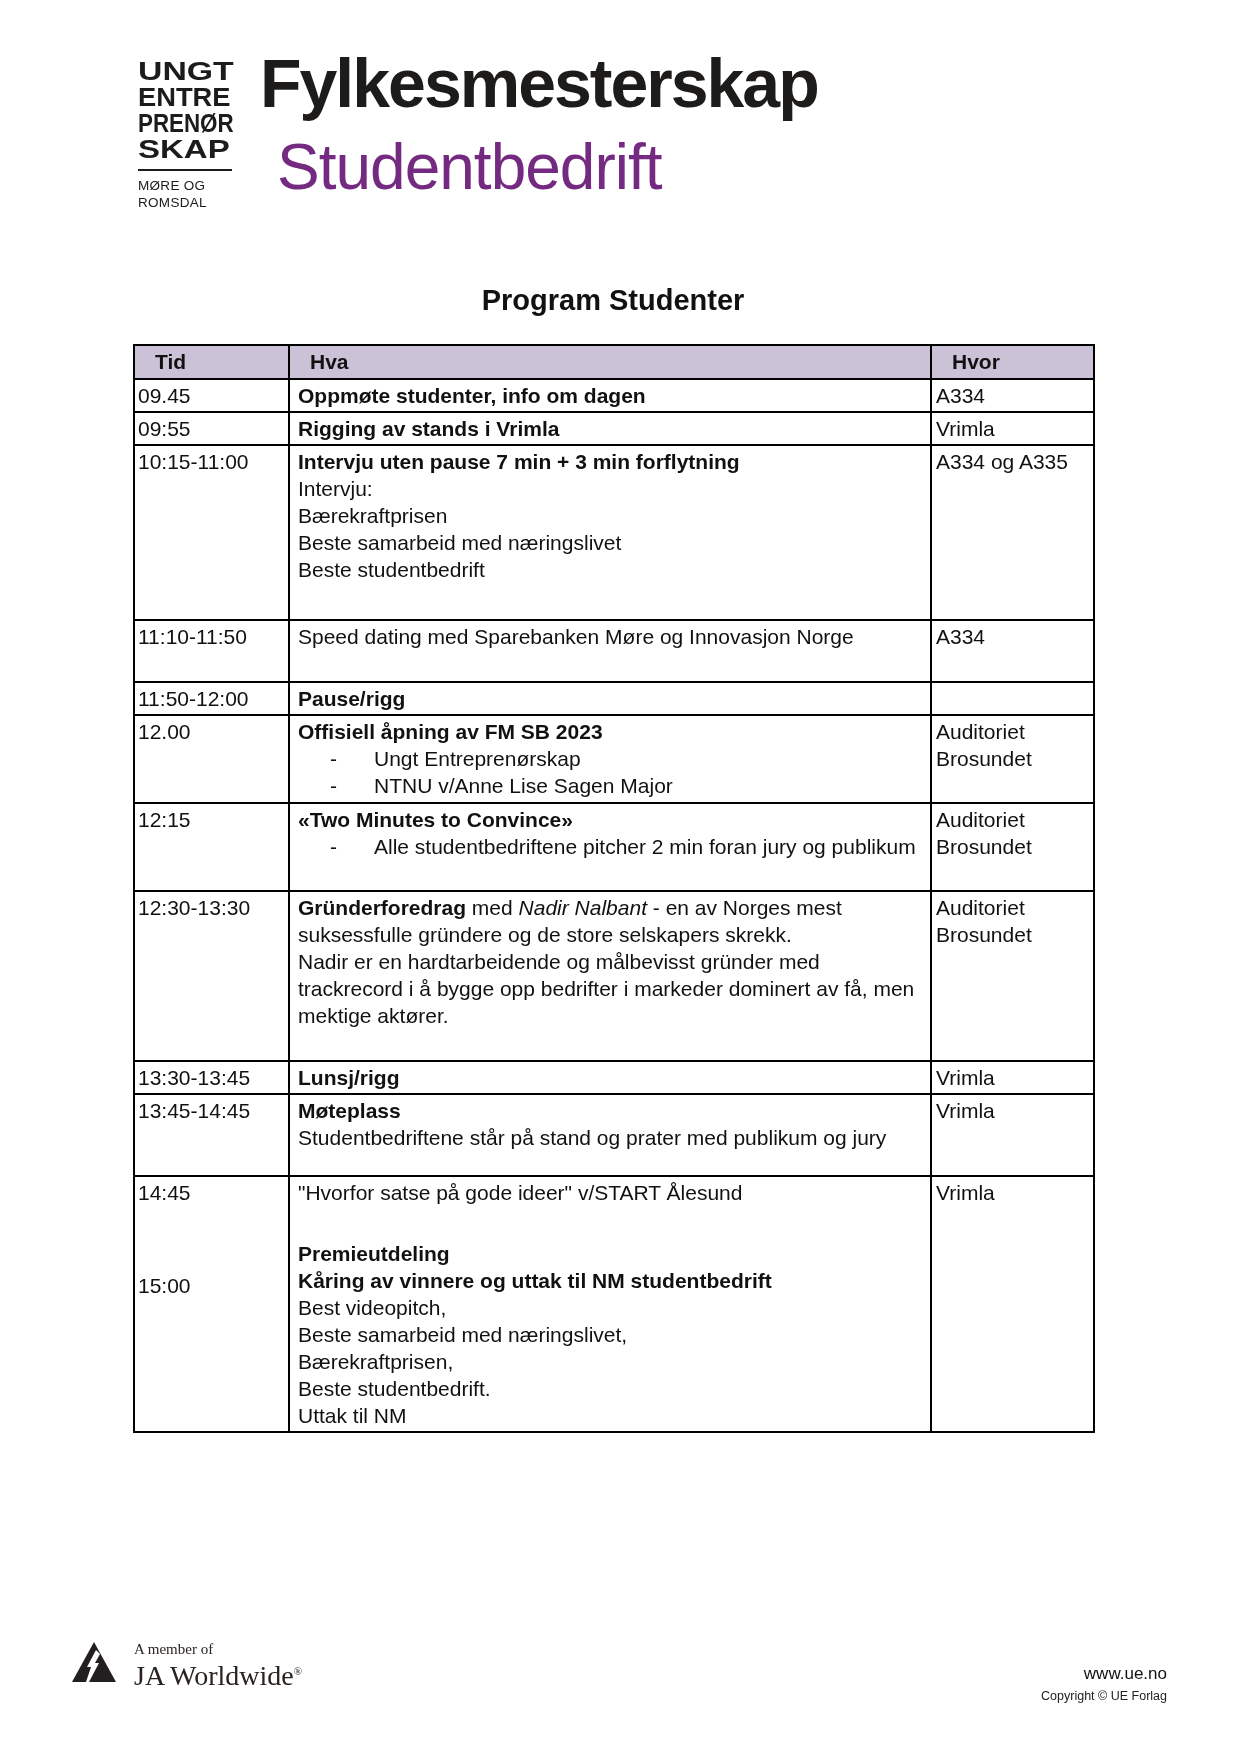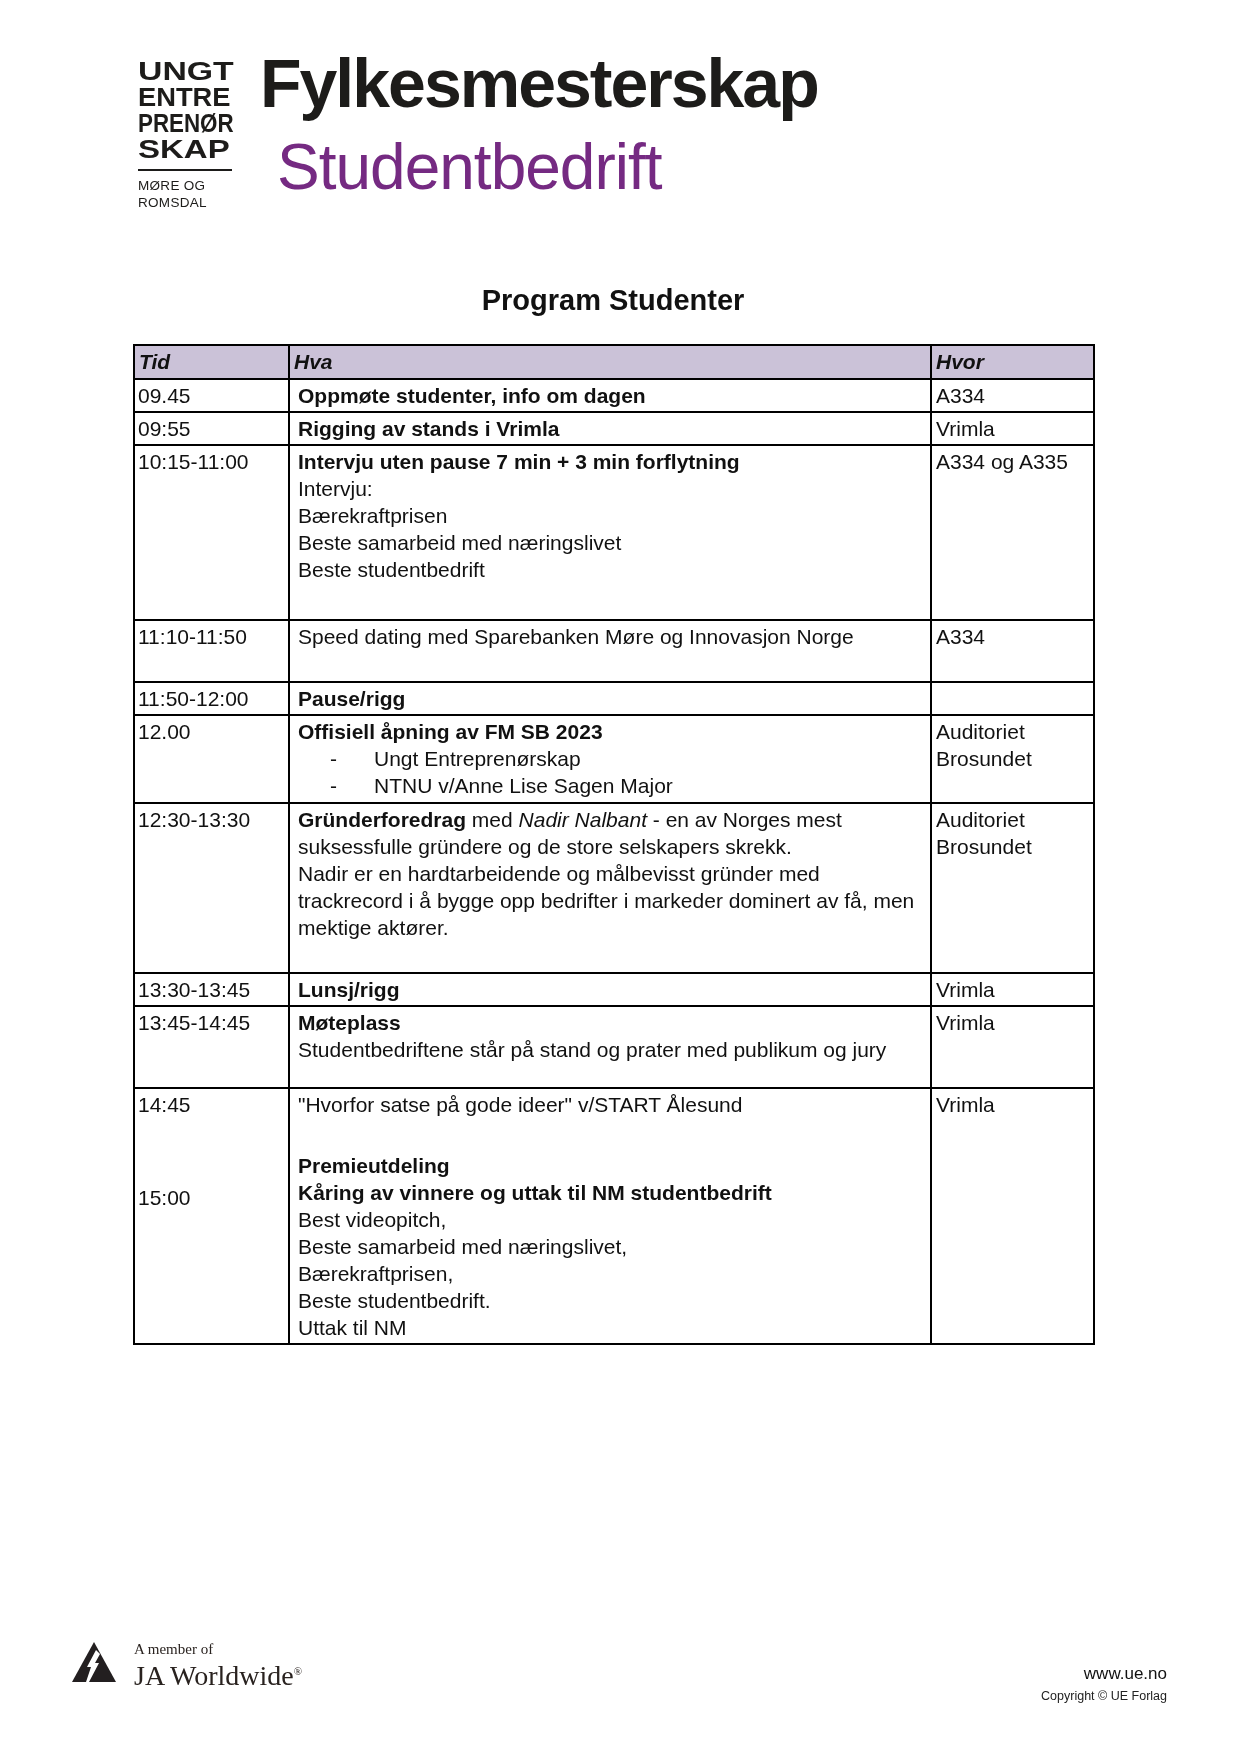--- a/index.html
+++ b/index.html
@@ -23,21 +23,21 @@
 
   .page-title{position:absolute;left:133px;top:284px;width:960px;text-align:center;
               font-size:29px;font-weight:700;color:#111;}
 
   
   .program{position:absolute;left:133px;top:344px;width:960px;border-collapse:collapse;
            table-layout:fixed;}
   .c-tid{width:155px;} .c-hva{width:642px;} .c-hvor{width:163px;}
   .program th,.program td{border:2px solid #000;vertical-align:top;text-align:left;
            padding:2px 8px;font-size:21px;line-height:27px;color:#111;}
-  .program th{background:var(--hdr-bg);font-weight:700;height:28px;padding:2px 4px;font-style:italic;}
+  .program th{background:var(--hdr-bg);font-weight:700;height:28px;padding:2px 20px;}
   .program td.tid{padding-left:3px;}
   .program td.hvor{padding-left:4px;}
   .bullet{position:relative;padding-left:76px;}
   .bullet::before{content:"-";position:absolute;left:32px;}
 
   
   .footer-left{position:absolute;left:72px;top:1641px;display:flex;align-items:flex-start;}
   .ja-tri{flex:0 0 auto;}
   .ja-text{margin-left:18px;font-family:"Liberation Serif","DejaVu Serif",serif;color:#29221f;}
   .member{font-size:15px;line-height:16px;}
@@ -146,20 +146,33 @@
           <td class="hva">
             <div><span style="font-weight: 700;">Offisiell åpning av FM SB 2023</span></div>
             <div class="bullet"><span>Ungt Entreprenørskap</span></div>
             <div class="bullet"><span>NTNU v/Anne Lise Sagen Major</span></div>
           </td>
           <td class="hvor">
             <div>Auditoriet</div>
             <div>Brosundet</div>
           </td>
         </tr>
+        <tr style="height: 88px;">
+          <td class="tid">
+            <div>12:15</div>
+          </td>
+          <td class="hva">
+            <div><span style="font-weight: 700;">«Two Minutes to Convince»</span></div>
+            <div class="bullet"><span>Alle studentbedriftene pitcher 2 min foran jury og publikum</span></div>
+          </td>
+          <td class="hvor">
+            <div>Auditoriet</div>
+            <div>Brosundet</div>
+          </td>
+        </tr>
         <tr style="height: 170px;">
           <td class="tid">
             <div>12:30-13:30</div>
           </td>
           <td class="hva">
             <div><span style="font-weight: 700;">Gründerforedrag</span><span> med </span><span style="font-weight: 400; font-style: italic; margin-top: 48px;">Nadir Nalbant</span><span> - en av Norges mest suksessfulle gründere og de store selskapers skrekk.</span></div>
             <div><span>Nadir er en hardtarbeidende og målbevisst gründer med trackrecord i å bygge opp bedrifter i markeder dominert av få, men mektige aktører.</span></div>
           </td>
           <td class="hvor">
             <div>Auditoriet</div>

